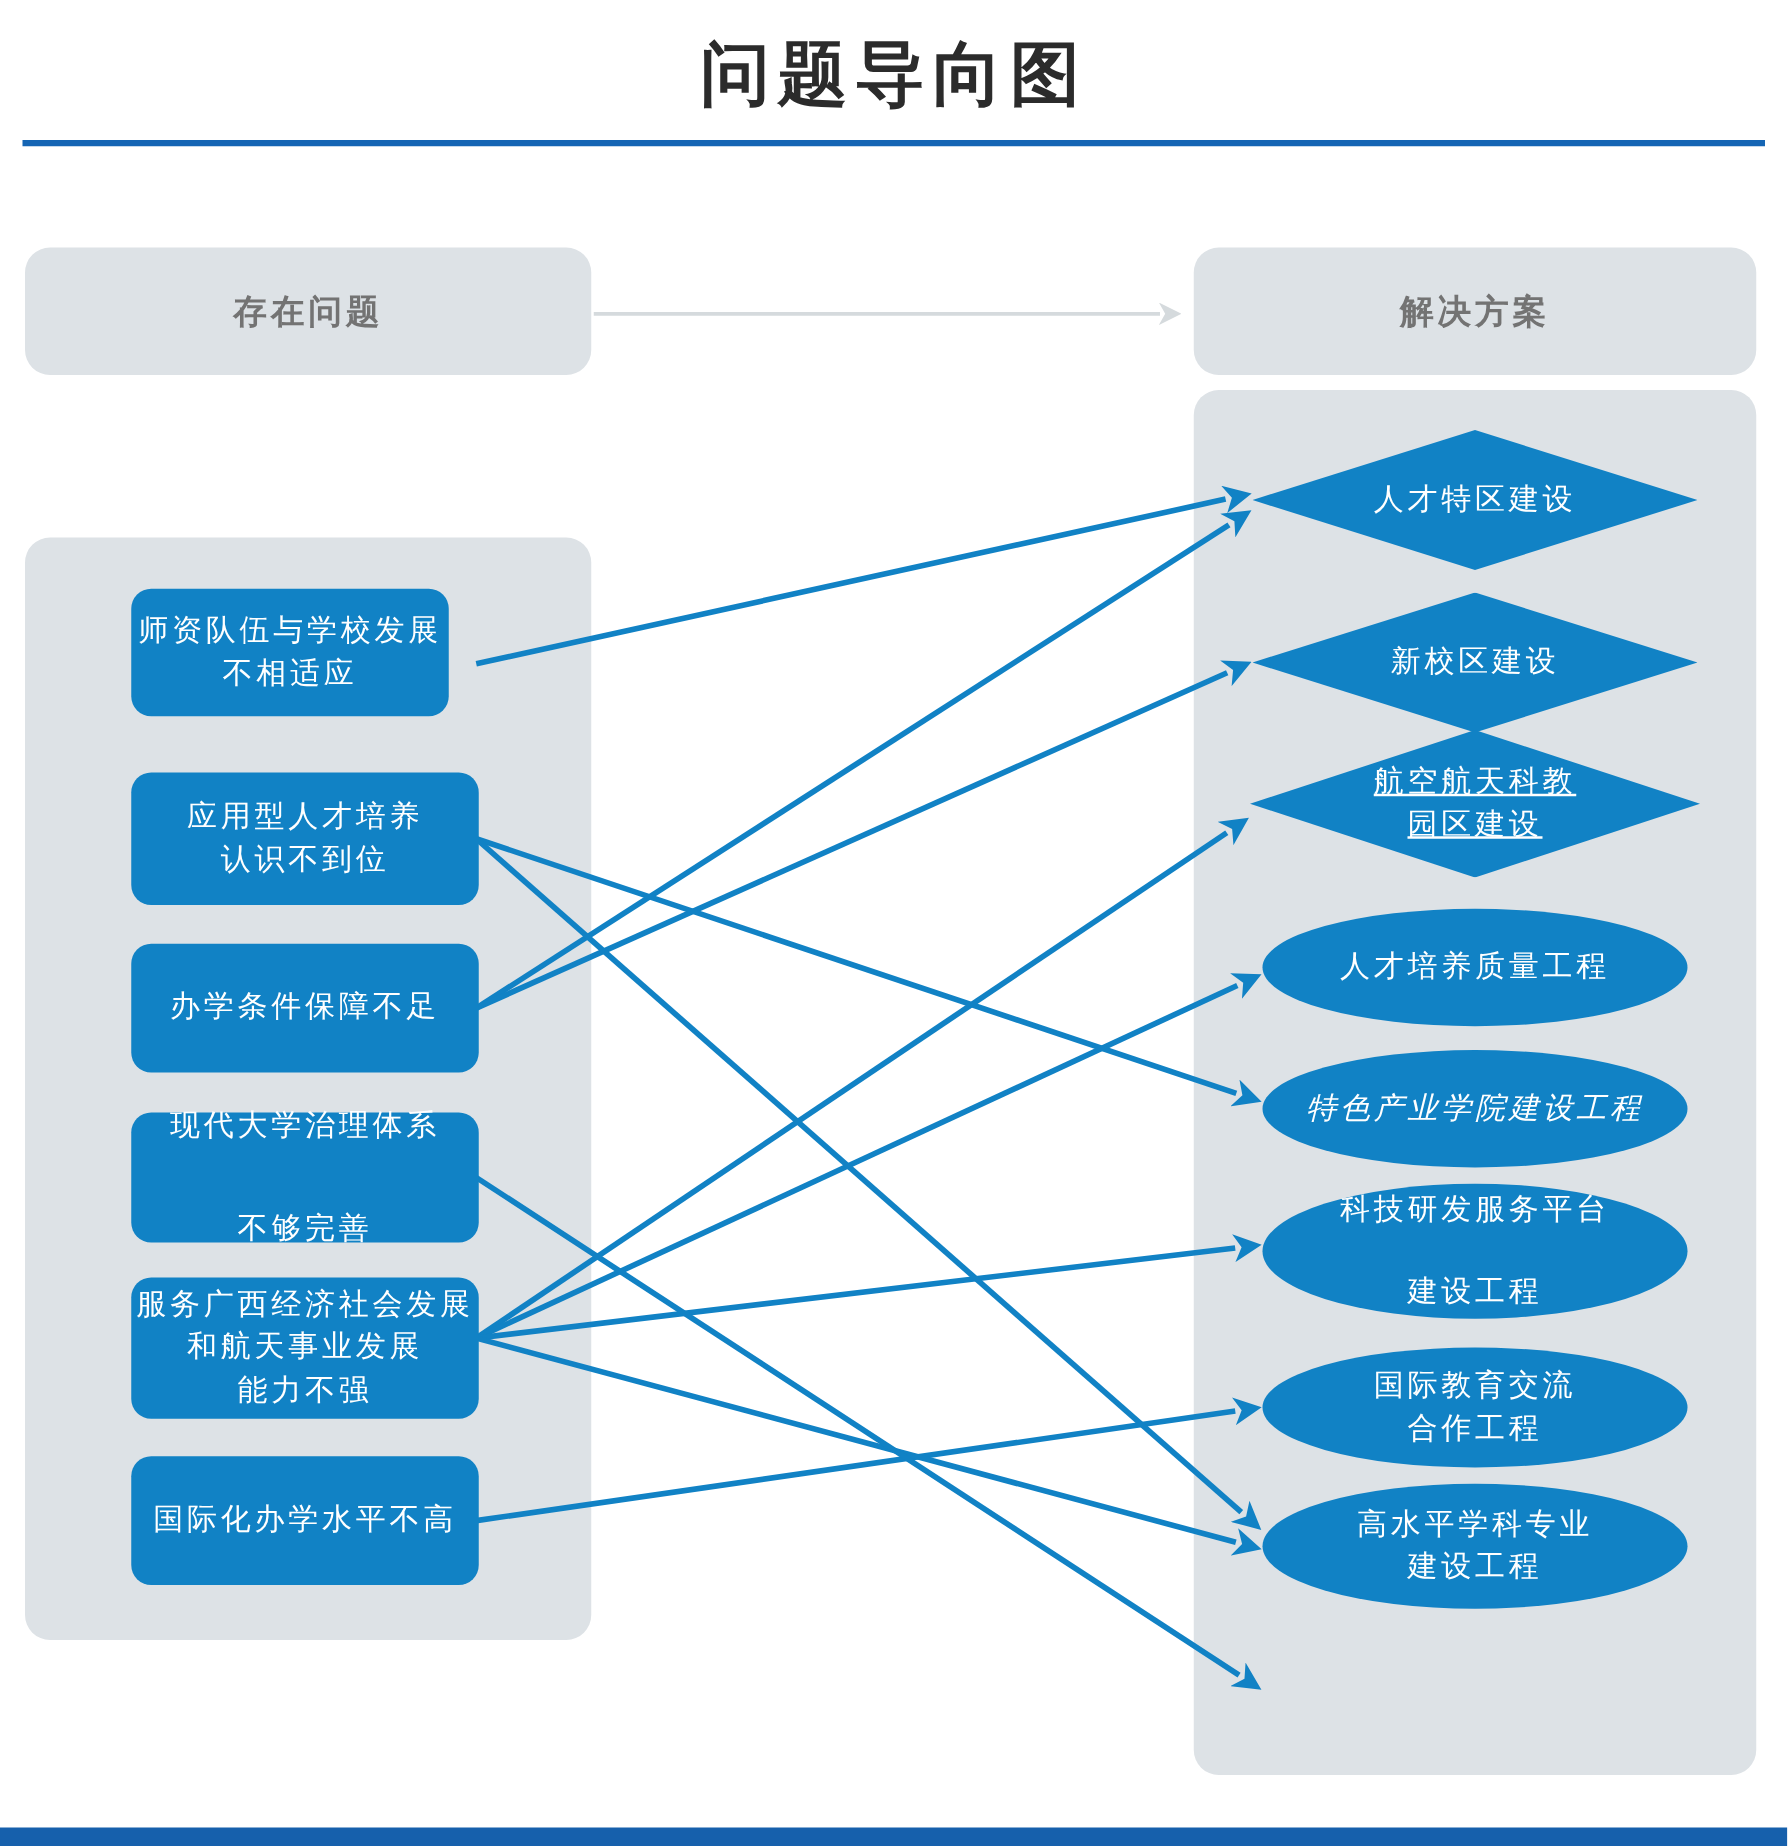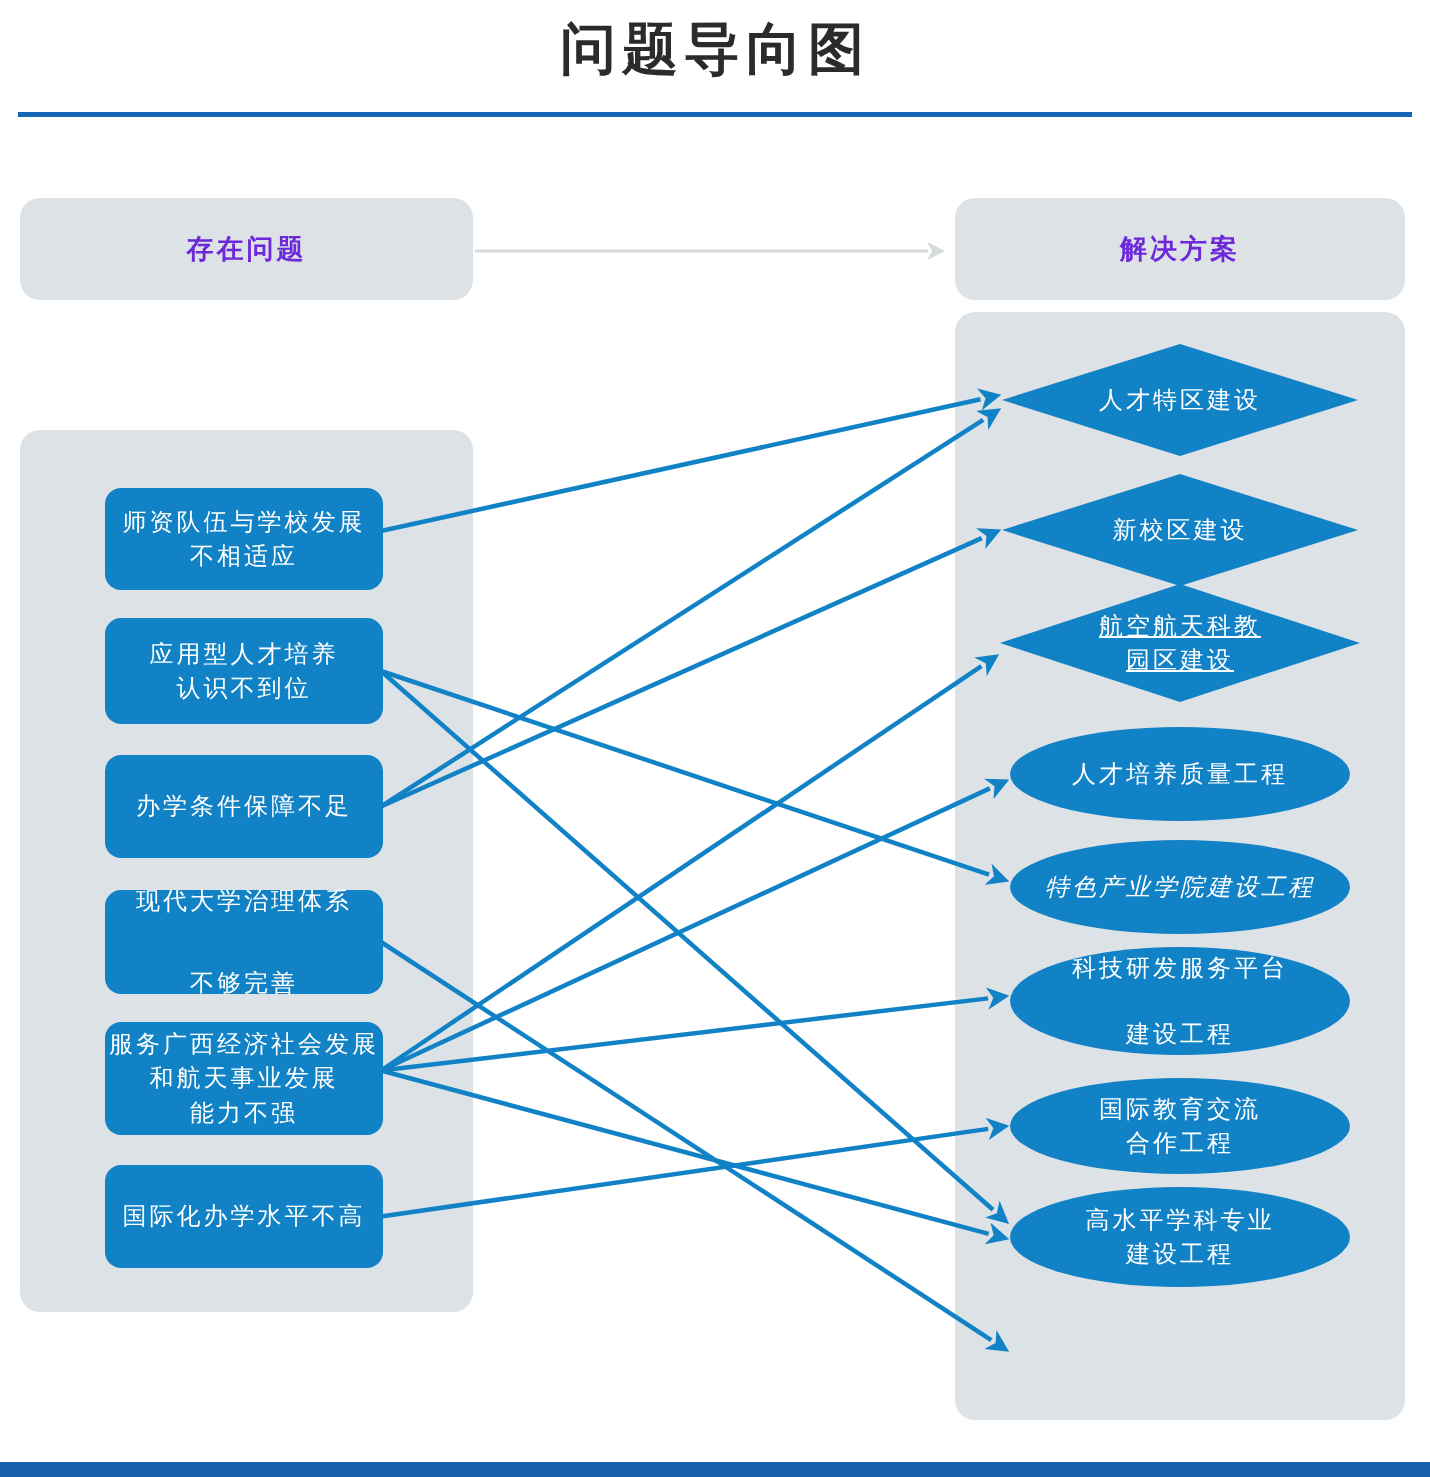--- a/index.html
+++ b/index.html
@@ -5,30 +5,30 @@
   :root{
     --node-blue:#1182c5; --panel-gray:#dde2e6; --accent-blue:#1565b4;
     --bottom-bar:#1660ac; --connector-gray:#d5dadd; --title-text:#2b2b2b; --node-text:#ffffff;
   }
   html,body{margin:0;padding:0;background:#fff;}
   #canvas{
     position:relative;width:1430px;height:1477px;background:#fff;overflow:hidden;
     font-family:"Liberation Sans",sans-serif;
   }
   .page-title{
-    position:absolute;top:12px;left:0;width:100%;text-align:center;
+    position:absolute;top:22px;left:0;width:100%;text-align:center;
     font-size:56px;font-weight:600;color:var(--title-text);letter-spacing:6px;margin:0;
   }
   .title-underline{
     position:absolute;top:112px;left:18px;right:18px;height:5px;background:var(--accent-blue);
   }
   .header-box{
     position:absolute;top:198px;height:102px;background:var(--panel-gray);border-radius:20px;
     display:flex;align-items:center;justify-content:center;
-    font-size:27px;font-weight:bold;color:#6d28d9;letter-spacing:3px;
+    font-size:27px;font-weight:bold;color:#737373;letter-spacing:3px;
   }
   #header-left{left:20px;width:453px;}
   #header-right{left:955px;width:450px;}
   .panel{position:absolute;background:var(--panel-gray);border-radius:20px;z-index:1;}
   #panel-left{left:20px;top:430px;width:453px;height:882px;}
   #panel-right{left:955px;top:312px;width:450px;height:1108px;}
   #arrows-svg{position:absolute;left:0;top:0;z-index:2;pointer-events:none;}
   #nodes{position:absolute;left:0;top:0;width:100%;height:100%;z-index:3;pointer-events:none;}
   .node{
     position:absolute;display:flex;flex-direction:column;align-items:center;justify-content:center;
@@ -72,21 +72,21 @@
         <line x1="381" y1="671" x2="989.0354275249887" y2="874.6482293145895" stroke="#1182c5" stroke-width="4.5" marker-end="url(#ah)"></line>
         <line x1="381" y1="1070.5" x2="988.1397038527394" y2="998.3597959537017" stroke="#1182c5" stroke-width="4.5" marker-end="url(#ah)"></line>
         <line x1="381" y1="1216.5" x2="988.2051351691746" y2="1128.8571535361878" stroke="#1182c5" stroke-width="4.5" marker-end="url(#ah)"></line>
         <line x1="381" y1="671" x2="992.9885796942698" y2="1209.7842041327542" stroke="#1182c5" stroke-width="4.5" marker-end="url(#ah)"></line>
         <line x1="381" y1="1070.5" x2="988.6853074363376" y2="1233.8093689043428" stroke="#1182c5" stroke-width="4.5" marker-end="url(#ah)"></line>
         <line x1="381" y1="942" x2="991.2488511271033" y2="1340.073014531077" stroke="#1182c5" stroke-width="4.5" marker-end="url(#ah)"></line>
       </g>
   </svg>
 
   <div id="nodes">
-      <div class="node problem-box" style="left: 105px; top: 488px; width: 278px; height: 102px; align-items: center;">
+      <div class="node problem-box" style="left: 105px; top: 471px; width: 254px; height: 102px; align-items: center;">
         <div>师资队伍与学校发展</div>
         <div>不相适应</div>
       </div>
       <div class="node problem-box" style="left: 105px; top: 618px; width: 278px; height: 106px; text-align: center;">
         <div>应用型人才培养</div>
         <div>认识不到位</div>
       </div>
       <div class="node problem-box" style="left: 105px; top: 755px; width: 278px; height: 103px;">
         <div>办学条件保障不足</div>
       </div>

